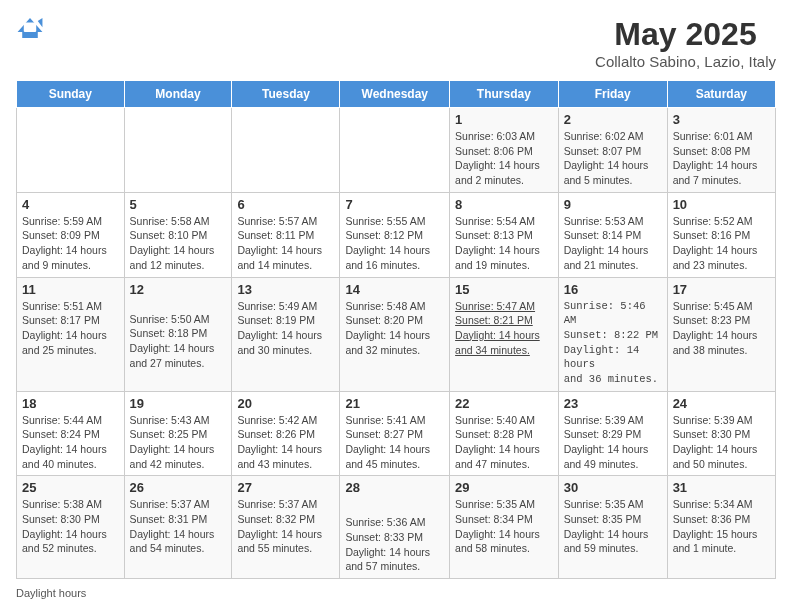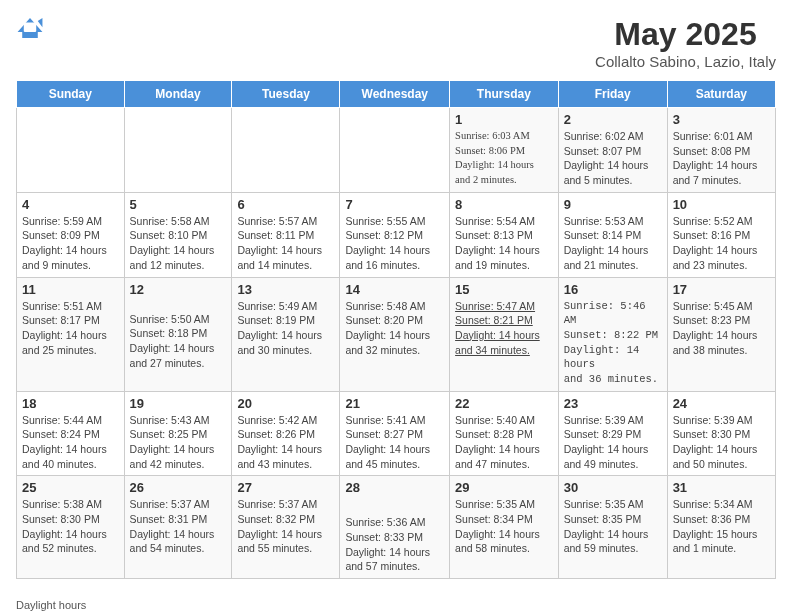--- a/index.html
+++ b/index.html
@@ -71,21 +71,21 @@
     }
     .day-info {
       color: #444;
       font-size: 10.5px;
       line-height: 1.4;
     }
     .empty-cell {
       background: #fff !important;
     }
     .footer {
-      margin-top: 20px;
+      margin-top: 8px;
       font-size: 11px;
       color: #555;
     }
   </style>
 </head>
 <body>
 
 <div class="header">
   <div class="logo">
     <svg class="logo-icon" width="36" height="30" viewBox="0 0 36 30">
@@ -115,21 +115,21 @@
       </tr>
   </thead>
   <tbody id="calendar-body">
   <tr>
         <td class="empty-cell"></td>
         <td class="empty-cell"></td>
         <td class="empty-cell"></td>
         <td class="empty-cell"></td>
         <td>
           <div class="day-number">1</div>
-          <div class="day-info" style="white-space: pre-line; font-family: Liberation Serif, serif;">Sunrise: 6:03 AM
+          <div class="day-info" style="white-space: pre-line;">Sunrise: 6:03 AM
 Sunset: 8:06 PM
 Daylight: 14 hours
 and 2 minutes.</div>
         </td>
         <td>
           <div class="day-number">2</div>
           <div class="day-info" style="white-space: pre-line;">Sunrise: 6:02 AM
 Sunset: 8:07 PM
 Daylight: 14 hours
 and 5 minutes.</div>

